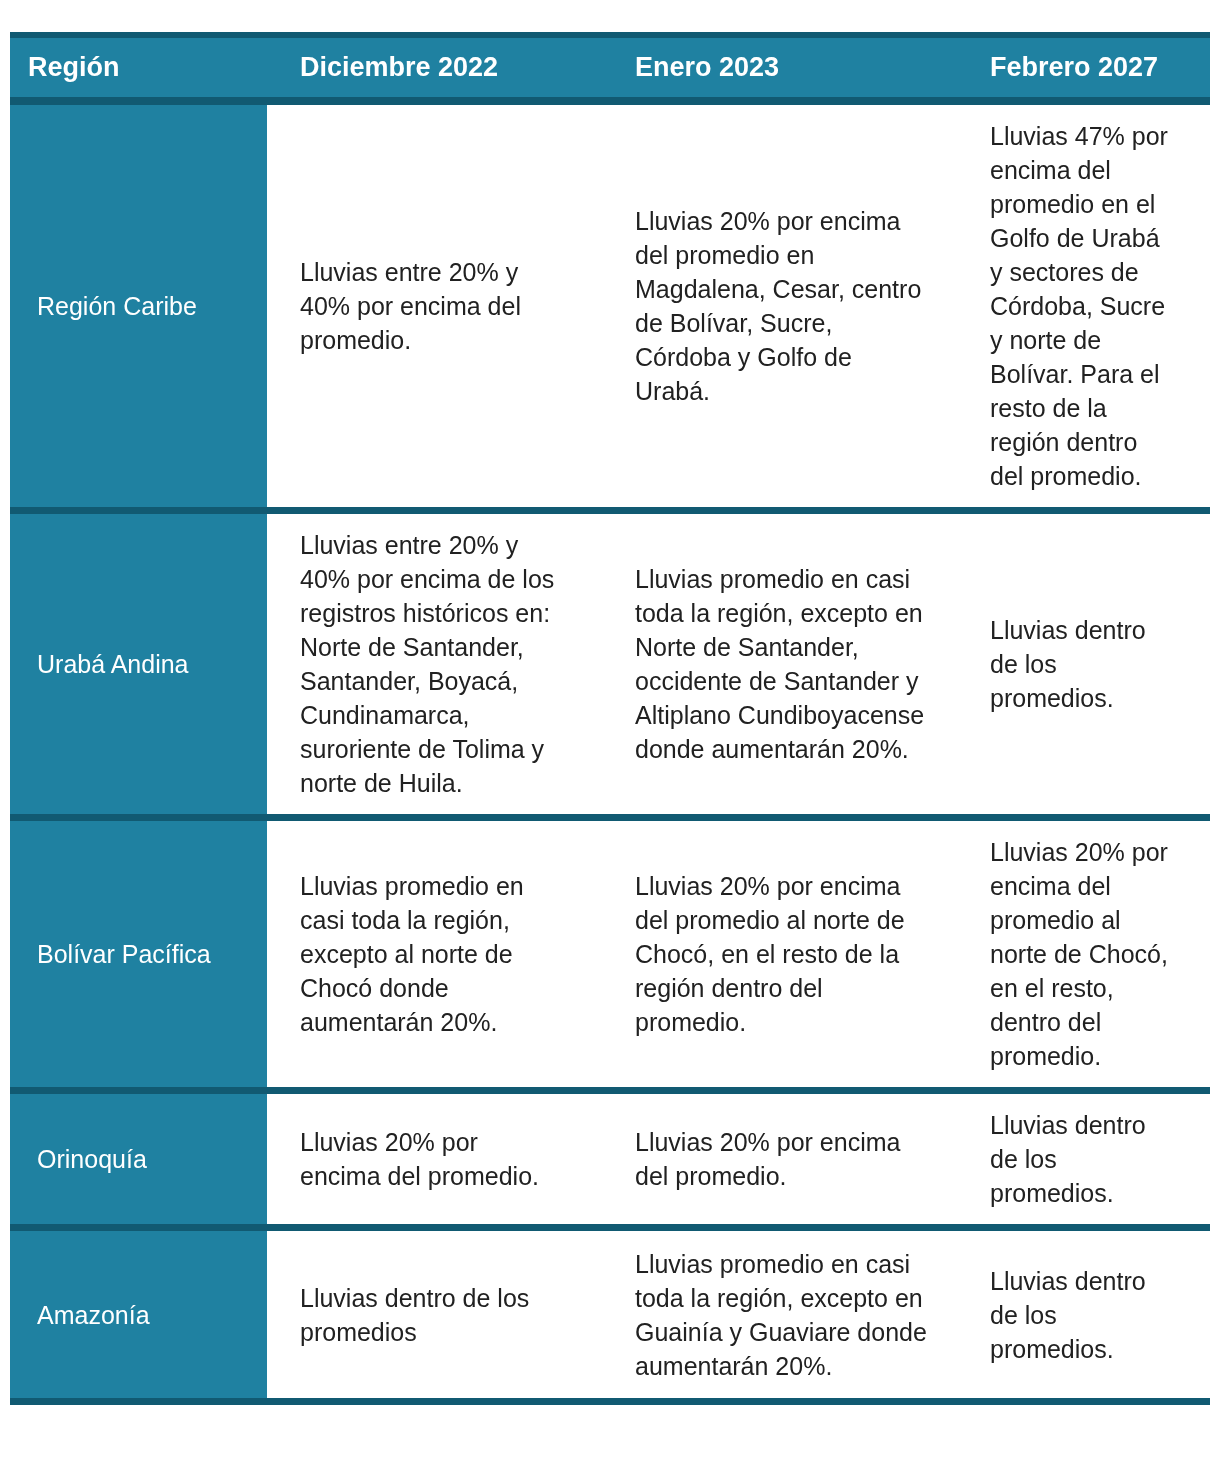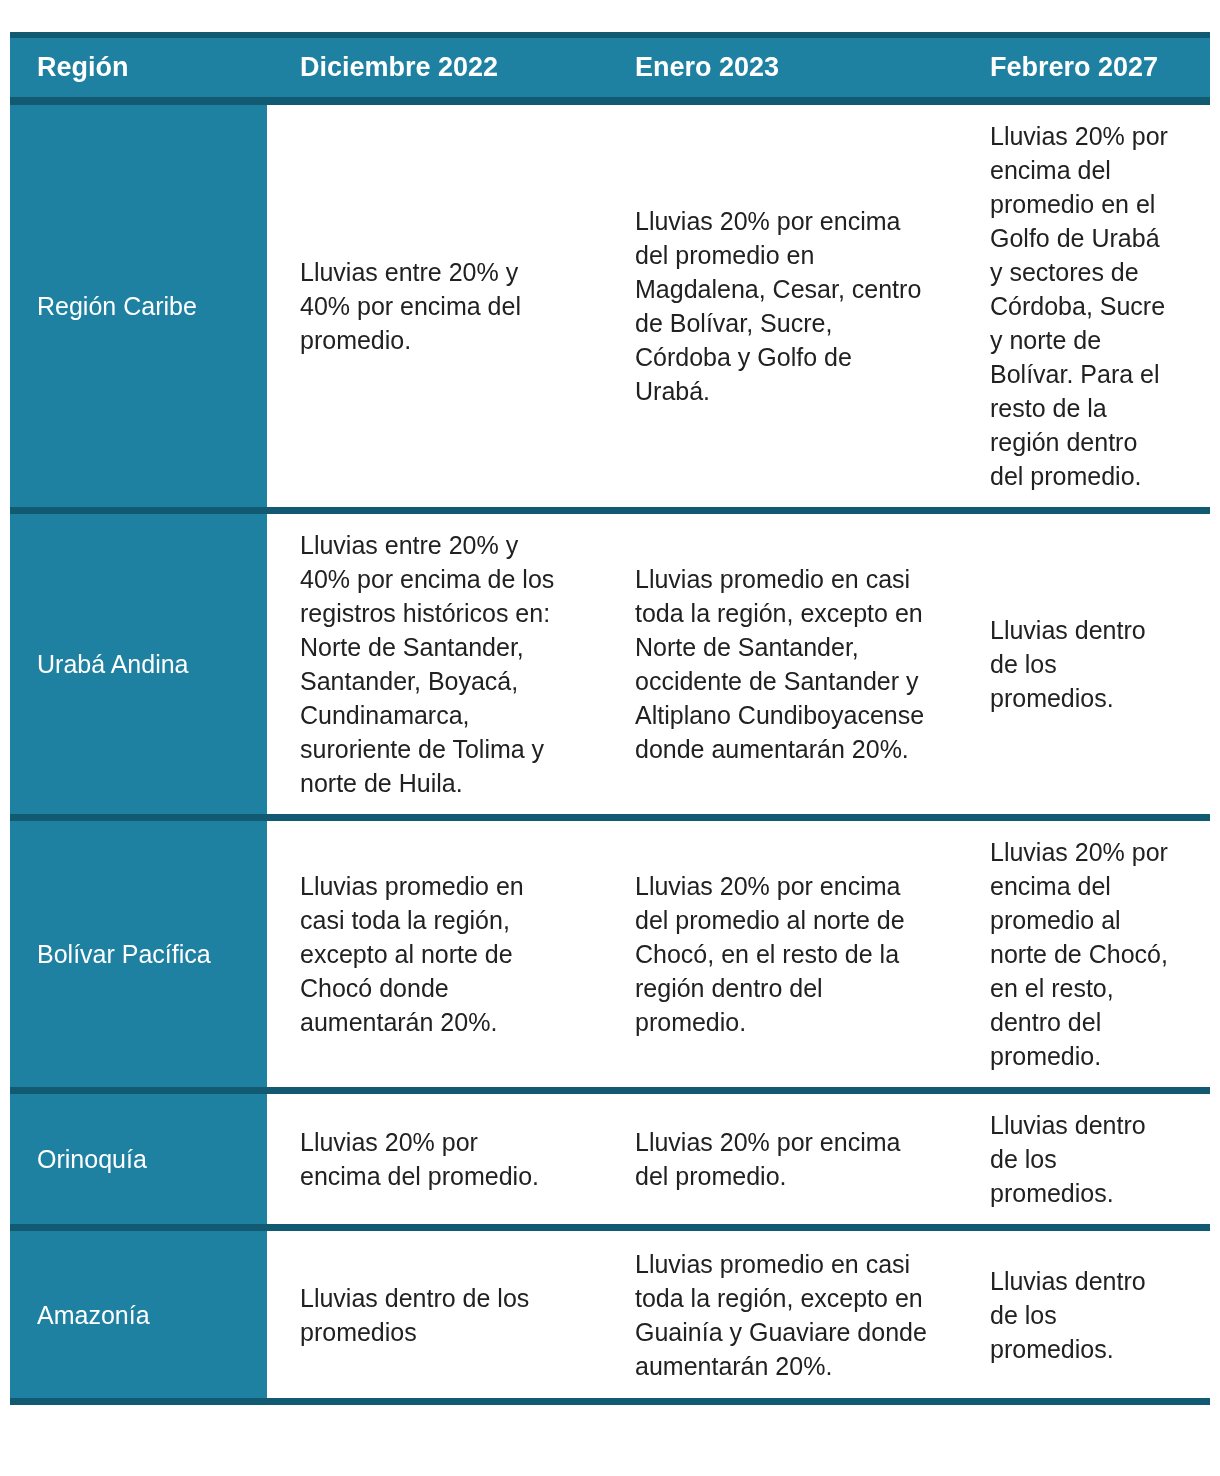--- a/index.html
+++ b/index.html
@@ -41,21 +41,21 @@
   }
   thead th{
     background:var(--header-bg);
     color:var(--header-text);
     font-size:27px;
     font-weight:bold;
     text-align:left;
     vertical-align:middle;
     padding:0 20px 0 33px;
   }
-  thead th.h-region{padding-left:27px;}
+  thead th.h-region{padding-left:18px;}
 
   tbody tr{border-bottom:7px solid var(--divider);}
   tbody tr.r-sanandres{height:113px;}
   tbody tr.r-caribe{height:368px;}
   tbody tr.r-andina{height:300px;}
   tbody tr.r-pacifica{height:245px;}
   tbody tr.r-orinoquia{height:115px;}
   tbody tr.r-amazonia{height:174px;}
 
   td{
@@ -93,21 +93,21 @@
         <th>Diciembre 2022</th>
         <th>Enero 2023</th>
         <th>Febrero 2027</th>
       </tr>
     </thead>
     <tbody>
       <tr class="r-caribe">
         <td class="region">Región Caribe</td>
         <td class="cell dec">Lluvias entre 20% y 40% por encima del promedio.</td>
         <td class="cell ene">Lluvias 20% por encima del promedio en Magdalena, Cesar, centro de Bolívar, Sucre, Córdoba y Golfo de Urabá.</td>
-        <td class="cell feb">Lluvias 20% por encima del promedio en el Golfo de Urabá y sectores de Córdoba, Sucre y norte de Bolívar. Para el resto de la región dentro del promedio.</td>
+        <td class="cell feb">Lluvias 47% por encima del promedio en el Golfo de Urabá y sectores de Córdoba, Sucre y norte de Bolívar. Para el resto de la región dentro del promedio.</td>
       </tr>
       <tr class="r-andina">
         <td class="region">Urabá Andina</td>
         <td class="cell dec">Lluvias entre 20% y 40% por encima de los registros históricos en: Norte de Santander, Santander, Boyacá, Cundinamarca, suroriente de Tolima y norte de Huila.</td>
         <td class="cell ene">Lluvias promedio en casi toda la región, excepto en Norte de Santander, occidente de Santander y Altiplano Cundiboyacense donde aumentarán 20%.</td>
         <td class="cell feb">Lluvias dentro de los promedios.</td>
       </tr>
       <tr class="r-pacifica">
         <td class="region">Bolívar Pacífica</td>
         <td class="cell dec">Lluvias promedio en casi toda la región, excepto al norte de Chocó donde aumentarán 20%.</td>

